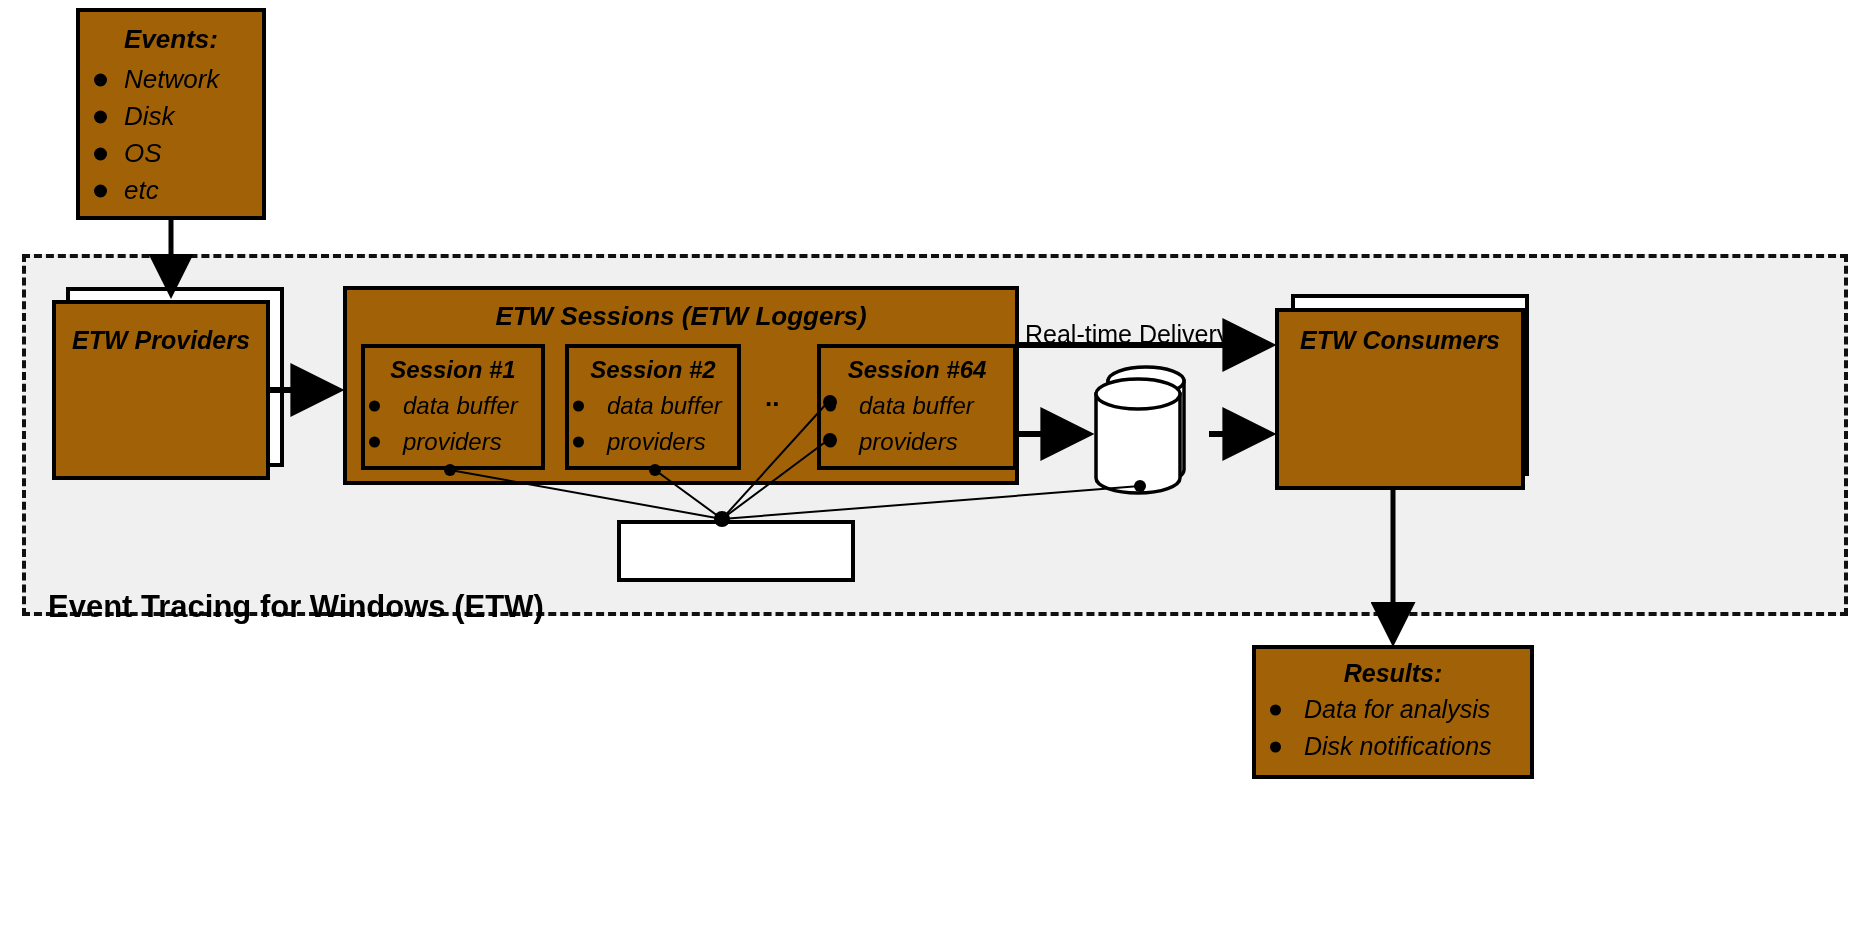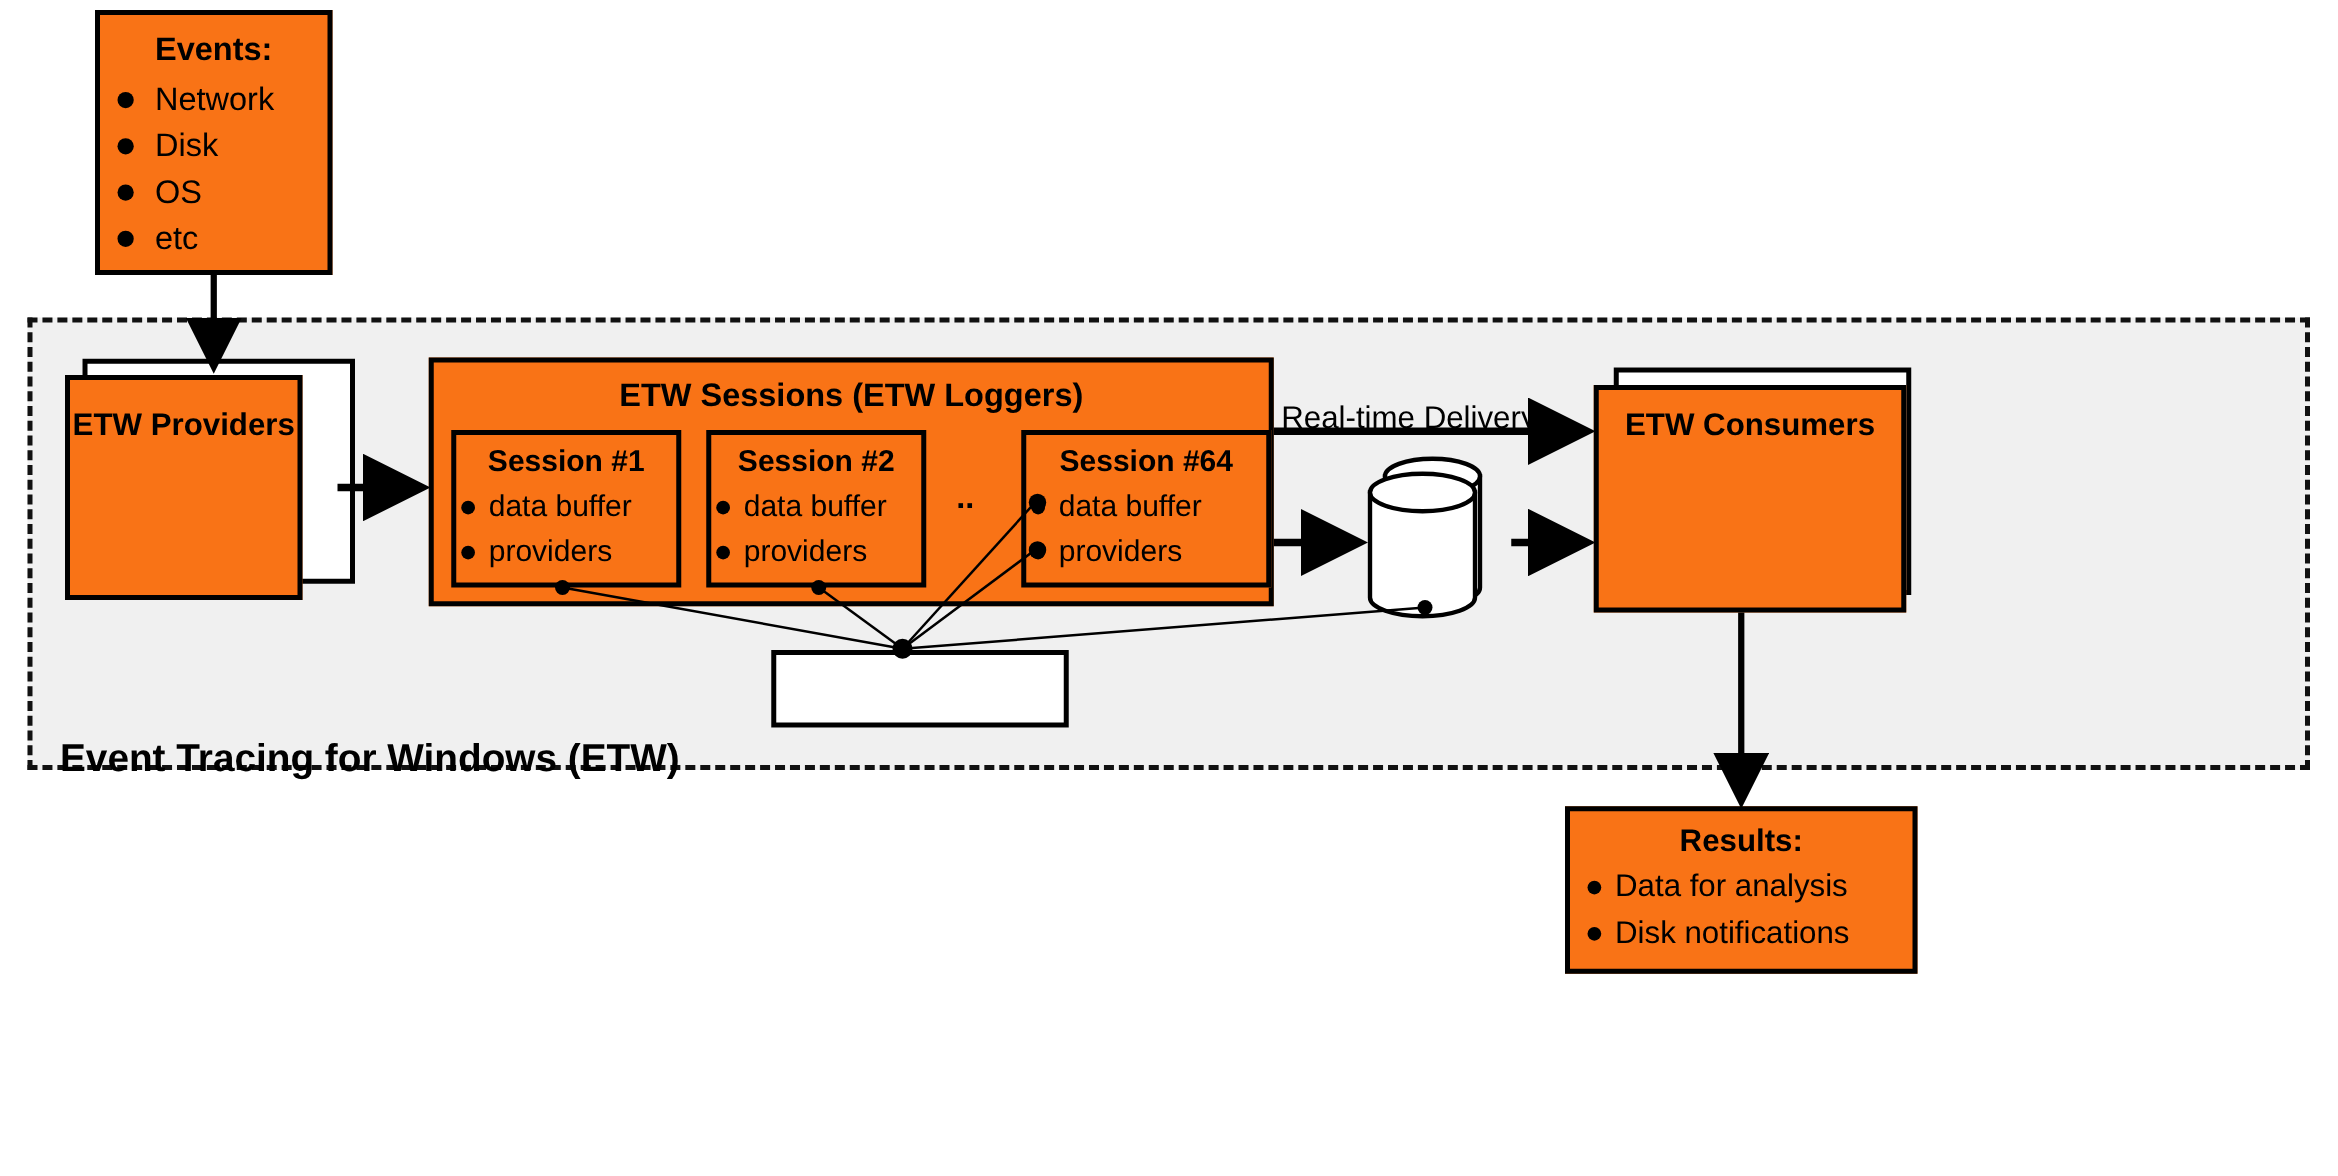--- a/index.html
+++ b/index.html
@@ -12,22 +12,23 @@
     position: relative;
     width: 1870px;
     height: 941px;
     background: #ffffff;
     overflow: hidden;
   }
 
   
   .box {
     position: absolute;
-    background: #f97316;
+    background: #a16207;
     border: 4px solid #000000;
+    font-style: italic;
   }
   .stack-shadow {
     position: absolute;
     background: #ffffff;
     border: 4px solid #000000;
   }
   .ttl {
     font-weight: bold;
     color: #000000;
     text-align: center;
@@ -37,21 +38,21 @@
     color: #000000;
     white-space: nowrap;
   }
   ul.bul {
     list-style: none;
     margin: 0;
     padding: 0;
   }
   ul.bul li {
     position: relative;
-    padding-left: 26px;
+    padding-left: 38px;
     color: #000000;
     white-space: nowrap;
   }
   ul.bul li::before {
     content: "";
     position: absolute;
     left: 4px;
     top: 50%;
     transform: translateY(-50%);
     width: 11px; height: 11px;
@@ -98,21 +99,21 @@
     <div class="ttl" style="font-size:26px; margin-top:12px;">Events:</div>
     <ul class="bul wide" style="margin-top:6px; font-size:26px; line-height:37px;">
       <li>Network</li>
       <li>Disk</li>
       <li>OS</li>
       <li>etc</li>
     </ul>
   </div>
 
   <div class="stack-shadow" style="left:66px; top:287px; width:218px; height:180px;"></div>
-  <div class="box" style="left:52px; top:300px; width:190px; height:180px;">
+  <div class="box" style="left:52px; top:300px; width:218px; height:180px;">
     <div class="ttl" style="font-size:25px; margin-top:22px;">ETW Providers</div>
   </div>
 
   <div class="box" style="left:343px; top:286px; width:676px; height:199px;">
     <div class="ttl" style="font-size:26px; margin-top:11px;">ETW Sessions (ETW Loggers)</div>
   </div>
 
   <div class="box" style="left:361px; top:344px; width:184px; height:126px;">
     <div class="ttl" style="font-size:24px; margin-top:8px;">Session #1</div>
     <ul class="bul" style="margin-top:4px; font-size:24px; line-height:36px;">

